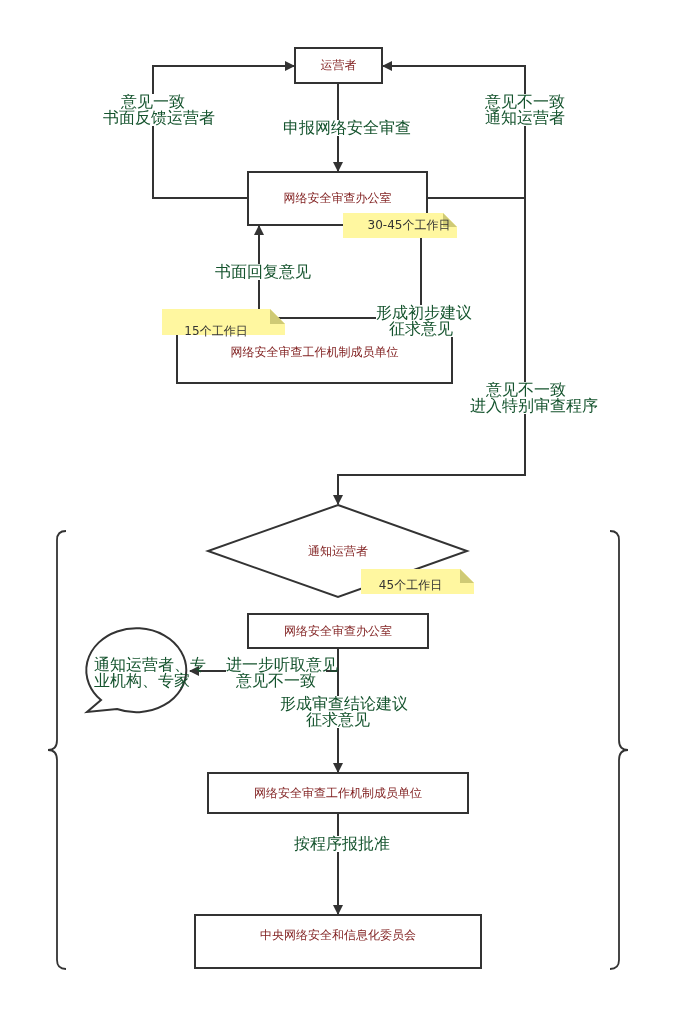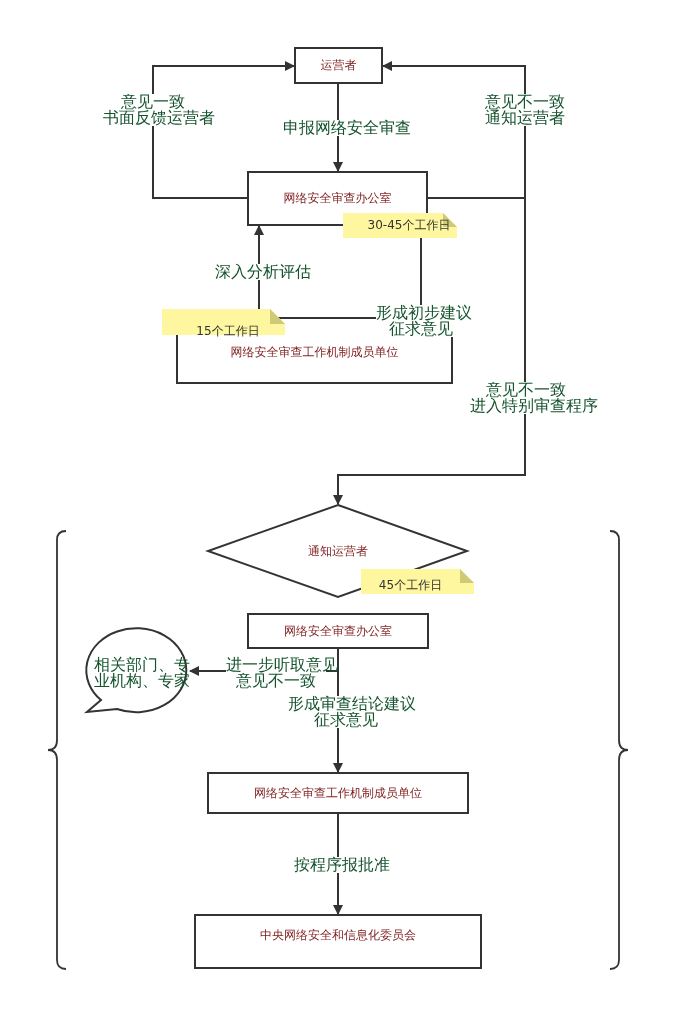--- a/index.html
+++ b/index.html
@@ -79,47 +79,47 @@
 
 <div class="box-text" style="left:295px;top:48px;width:87px;height:35px;">运营者</div>
 <div class="box-text" style="left:248px;top:172px;width:179px;height:53px;">网络安全审查办公室</div>
 <div class="box-text" style="left:177px;top:335px;width:275px;height:35px;">网络安全审查工作机制成员单位</div>
 <div class="box-text" style="left:238px;top:538px;width:200px;height:26px;">通知运营者</div>
 <div class="box-text" style="left:248px;top:614px;width:180px;height:34px;">网络安全审查办公室</div>
 <div class="box-text" style="left:208px;top:773px;width:260px;height:40px;">网络安全审查工作机制成员单位</div>
 <div class="box-text" style="left:195px;top:915px;width:286px;height:40px;">中央网络安全和信息化委员会</div>
 
 <div class="lbl" style="left:94px;top:657px;width:90px;background:transparent;line-height:16px;">
-  <div>相关部门、专</div>
+  <div>通知运营者、专</div>
   <div>业机构、专家</div>
 </div>
 
 <div class="lbl" style="left:283px;top:120px;width:110px;">申报网络安全审查</div>
 <div class="lbl" style="left:103px;top:94px;width:100px;">
   <div>意见一致</div>
   <div>书面反馈运营者</div>
 </div>
 <div class="lbl" style="left:485px;top:94px;width:80px;">
   <div>意见不一致</div>
   <div>通知运营者</div>
 </div>
-<div class="lbl" style="left:215px;top:264px;width:88px;">深入分析评估</div>
+<div class="lbl" style="left:215px;top:264px;width:88px;">书面回复意见</div>
 <div class="lbl" style="left:376px;top:257px;width:90px;margin-top:48px;">
   <div>形成初步建议</div>
   <div>征求意见</div>
 </div>
 <div class="lbl" style="left:470px;top:382px;width:112px;">
   <div>意见不一致</div>
   <div>进入特别审查程序</div>
 </div>
 <div class="lbl" style="left:226px;top:657px;width:100px;">
   <div>进一步听取意见</div>
   <div>意见不一致</div>
 </div>
-<div class="lbl" style="left:288px;top:696px;width:116px;">
+<div class="lbl" style="left:280px;top:696px;width:116px;">
   <div>形成审查结论建议</div>
   <div>征求意见</div>
 </div>
-<div class="lbl" style="left:294px;top:857px;width:88px;">按程序报批准</div>
+<div class="lbl" style="left:294px;top:836px;width:88px;">按程序报批准</div>
 
 <div class="note-text" style="left:359px;top:213px;width:100px;height:25px;">30-45个工作日</div>
-<div class="note-text" style="left:174px;top:309px;width:108px;height:44px;">15个工作日</div>
+<div class="note-text" style="left:162px;top:309px;width:108px;height:44px;">15个工作日</div>
 <div class="note-text" style="left:361px;top:569px;width:99px;height:32px;">45个工作日</div>
 
 </body></html>

